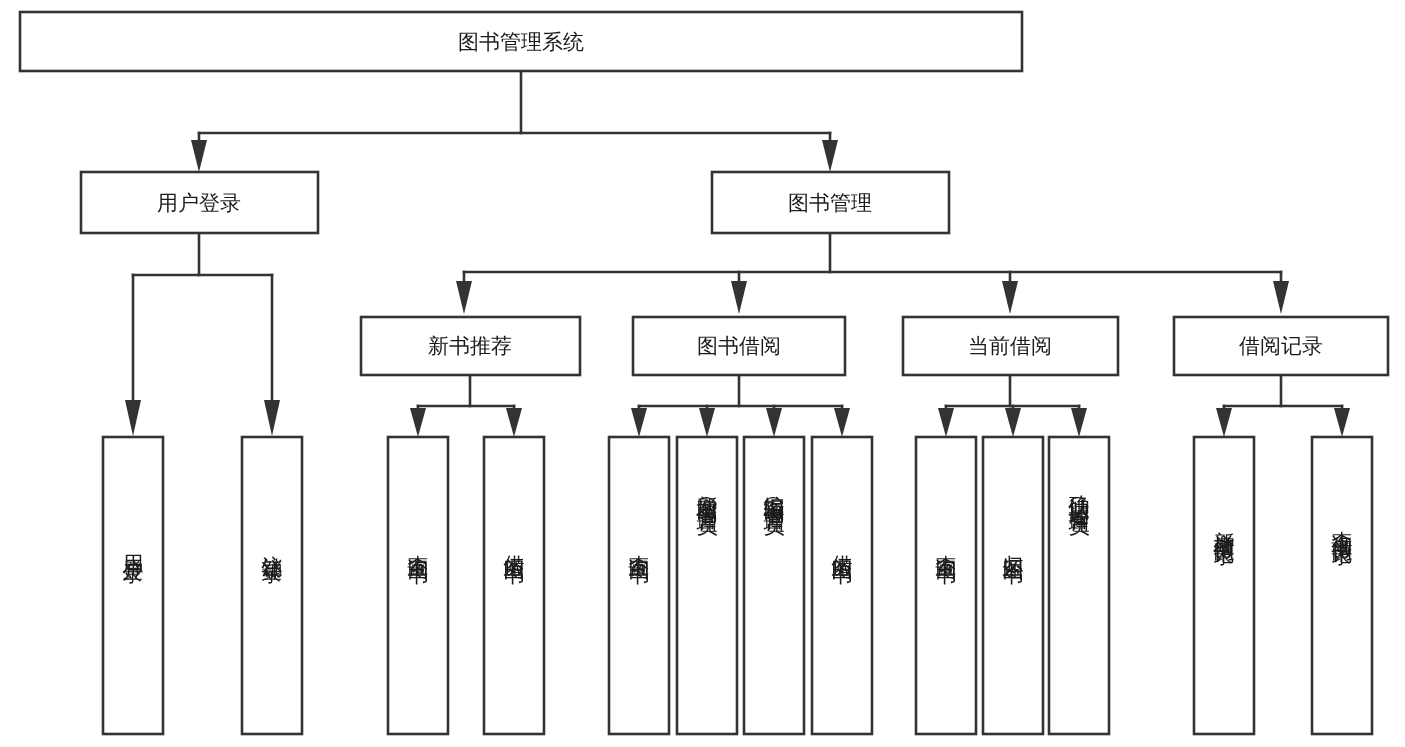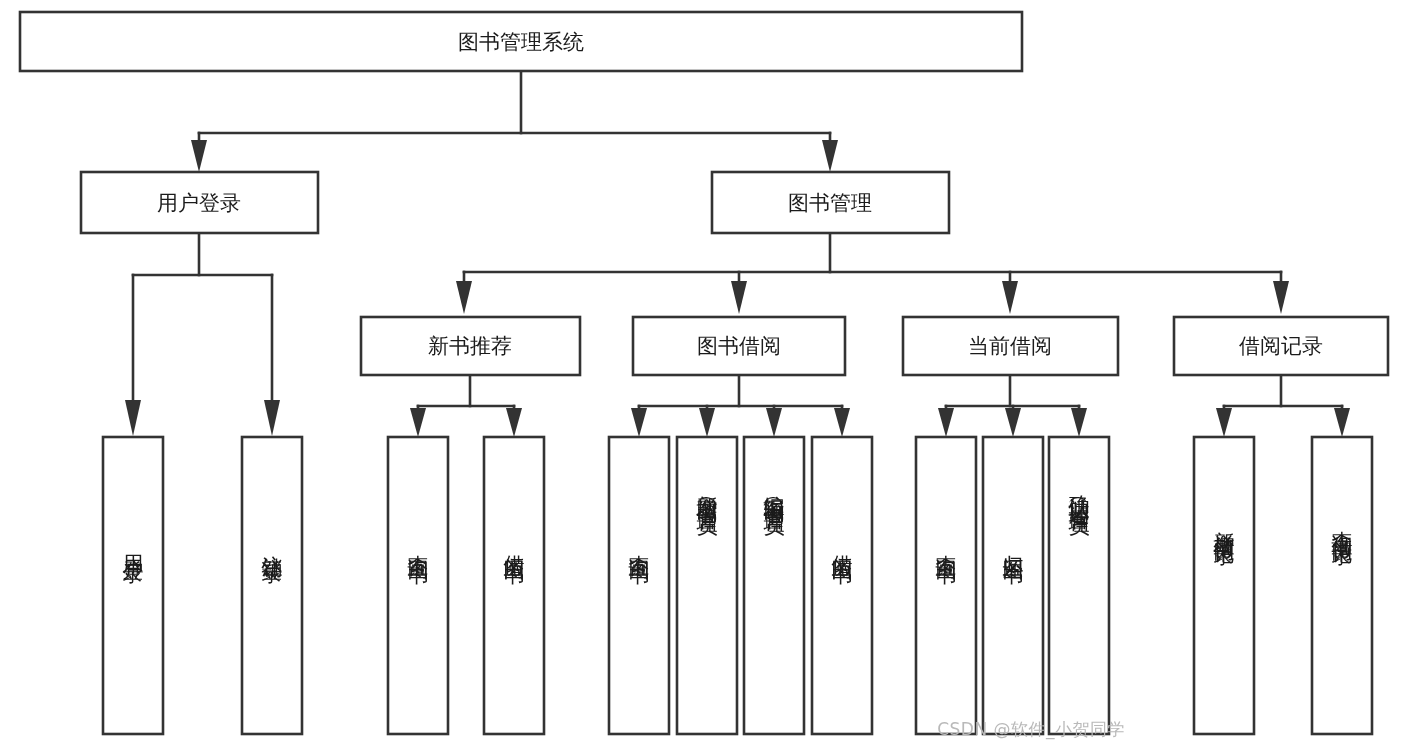--- a/index.html
+++ b/index.html
@@ -219,14 +219,13 @@
       <div style="position: absolute; writing-mode: vertical-rl; text-orientation: upright; left: 677px; top: 477.5px; width: 60px; height: 252.5px; font-size: 21px; line-height: 60px; letter-spacing: 3px; color: rgb(27, 27, 27); text-align: start; font-family: &quot;DejaVu Sans&quot;, &quot;Liberation Sans&quot;, sans-serif; white-space: nowrap; pointer-events: none;">新增图书（管理员）</div>
       <div style="position: absolute; writing-mode: vertical-rl; text-orientation: upright; left: 744px; top: 477.5px; width: 60px; height: 252.5px; font-size: 21px; line-height: 60px; letter-spacing: 3px; color: rgb(27, 27, 27); text-align: start; font-family: &quot;DejaVu Sans&quot;, &quot;Liberation Sans&quot;, sans-serif; white-space: nowrap; pointer-events: none;">编辑图书（管理员）</div>
       <div style="position: absolute; writing-mode: vertical-rl; text-orientation: upright; left: 812px; top: 537.5px; width: 60px; height: 192.5px; font-size: 21px; line-height: 60px; letter-spacing: 3px; color: rgb(27, 27, 27); text-align: start; font-family: &quot;DejaVu Sans&quot;, &quot;Liberation Sans&quot;, sans-serif; white-space: nowrap; pointer-events: none;">借阅图书</div>
       <div style="position: absolute; writing-mode: vertical-rl; text-orientation: upright; left: 916px; top: 537.5px; width: 60px; height: 192.5px; font-size: 21px; line-height: 60px; letter-spacing: 3px; color: rgb(27, 27, 27); text-align: start; font-family: &quot;DejaVu Sans&quot;, &quot;Liberation Sans&quot;, sans-serif; white-space: nowrap; pointer-events: none;">查询图书</div>
       <div style="position: absolute; writing-mode: vertical-rl; text-orientation: upright; left: 983px; top: 537.5px; width: 60px; height: 192.5px; font-size: 21px; line-height: 60px; letter-spacing: 3px; color: rgb(27, 27, 27); text-align: start; font-family: &quot;DejaVu Sans&quot;, &quot;Liberation Sans&quot;, sans-serif; white-space: nowrap; pointer-events: none;">归还图书</div>
       <div style="position: absolute; writing-mode: vertical-rl; text-orientation: upright; left: 1049px; top: 477.5px; width: 60px; height: 252.5px; font-size: 21px; line-height: 60px; letter-spacing: 3px; color: rgb(27, 27, 27); text-align: start; font-family: &quot;DejaVu Sans&quot;, &quot;Liberation Sans&quot;, sans-serif; white-space: nowrap; pointer-events: none;">确认归还（管理员）</div>
       <div style="position: absolute; writing-mode: vertical-rl; text-orientation: upright; left: 1194px; top: 513.5px; width: 60px; height: 216.5px; font-size: 21px; line-height: 60px; letter-spacing: 3px; color: rgb(27, 27, 27); text-align: start; font-family: &quot;DejaVu Sans&quot;, &quot;Liberation Sans&quot;, sans-serif; white-space: nowrap; pointer-events: none;">新增借阅记录</div>
       <div style="position: absolute; writing-mode: vertical-rl; text-orientation: upright; left: 1312px; top: 513.5px; width: 60px; height: 216.5px; font-size: 21px; line-height: 60px; letter-spacing: 3px; color: rgb(27, 27, 27); text-align: start; font-family: &quot;DejaVu Sans&quot;, &quot;Liberation Sans&quot;, sans-serif; white-space: nowrap; pointer-events: none;">查询借阅记录</div>
     </div>
 
-  <div class="watermark">CSDN @软件_小贺同学</div>
 </div>
 
 </body></html>

